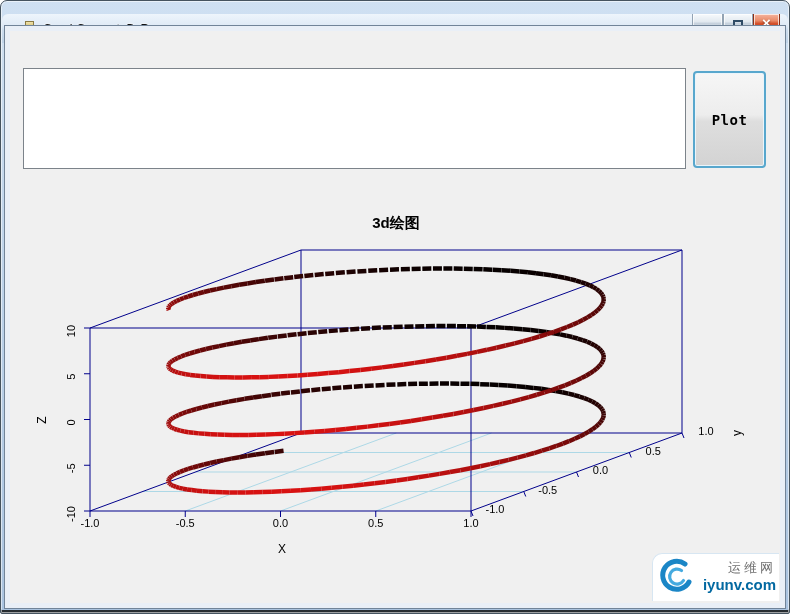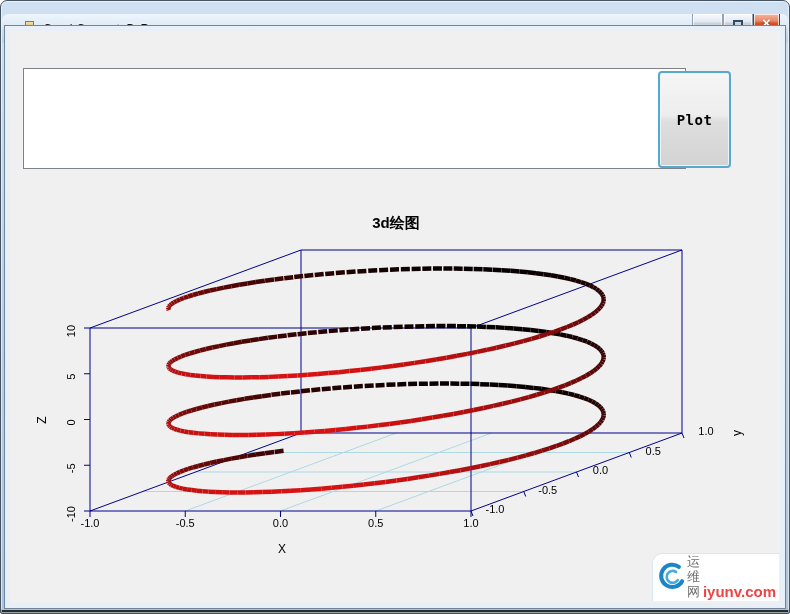--- a/index.html
+++ b/index.html
@@ -41,41 +41,41 @@
   .client{
     position:absolute;left:9px;right:9px;top:30px;bottom:10px;background:#f0f0f0;
     box-shadow:0 0 0 5px #e9eff7,0 0 0 6px #718499;
   }
   .cmd-input{
     position:absolute;left:13px;top:37px;width:663px;height:101px;
     background:#fff;border:1px solid #7c838a;resize:none;outline:none;
     font-family:"Liberation Sans",sans-serif;font-size:12px;padding:3px;
   }
   .plot-btn{
-    position:absolute;left:648px;top:40px;width:73px;height:97px;
+    position:absolute;left:683px;top:40px;width:73px;height:97px;
     border:2px solid #58a7cd;border-radius:4px;
     background:linear-gradient(180deg,#f6f6f6 0%,#ededed 45%,#dedede 52%,#d3d3d3 100%);
     box-shadow:inset 0 0 0 1px #eaf5fb;
     font-family:"DejaVu Sans Mono",monospace;font-weight:bold;font-size:14px;color:#000;
     letter-spacing:.5px;cursor:pointer;
   }
   .chart-title{
     position:absolute;left:0;width:772px;top:183px;text-align:center;
     font-size:15px;font-weight:bold;color:#000;
   }
   #plot-svg{position:absolute;left:0;top:0;}
   .watermark{
     position:absolute;right:1px;bottom:2px;width:127px;height:48px;z-index:20;
     background:rgba(255,255,255,.96);border-radius:10px 0 0 0;
     border-top:1px solid #d7e6f2;border-left:1px solid #d7e6f2;
     display:flex;align-items:center;padding:2px 3px 2px 2px;
   }
-  .wm-texts{display:flex;flex-direction:row;align-items:flex-end;flex:1;line-height:1.15;}
+  .wm-texts{display:flex;flex-direction:column;align-items:flex-end;flex:1;line-height:1.15;}
   .wm-name{font-size:13px;color:#6f6f6f;letter-spacing:3px;}
-  .wm-url{font-size:15px;font-weight:bold;color:#ef4444;}
+  .wm-url{font-size:15px;font-weight:bold;color:#0369a1;}
 </style>
 </head>
 <body>
 
 <div class="window">
   <div class="titlebar">
     <span class="app-icon">
       <i class="sq-gray"></i>
         <i class="sq-top"></i>
         <i class="sq-bottom"></i>

